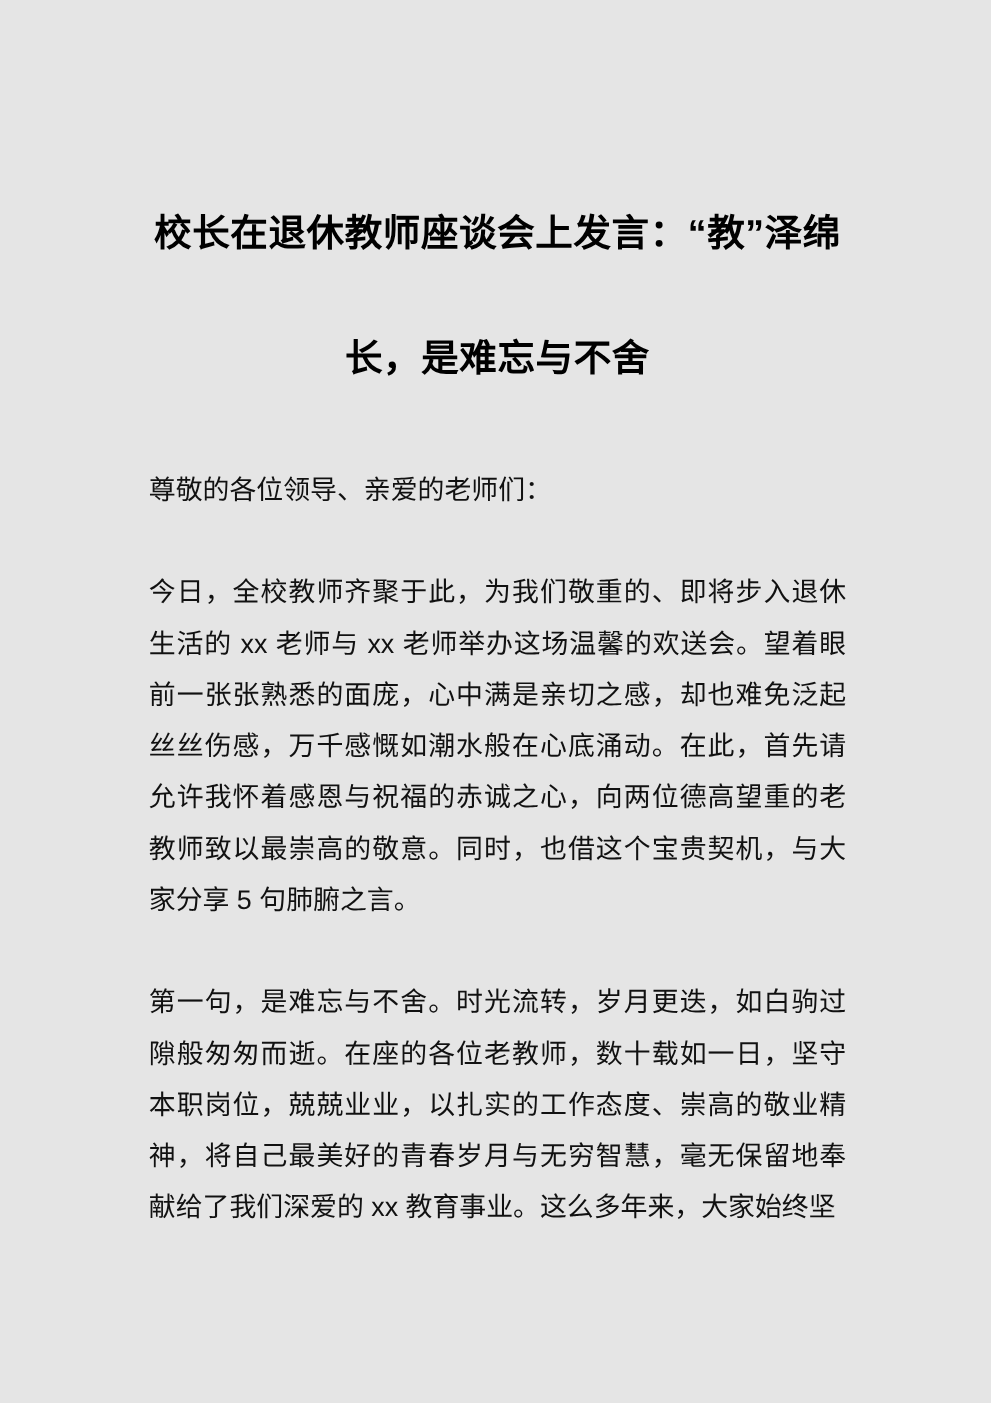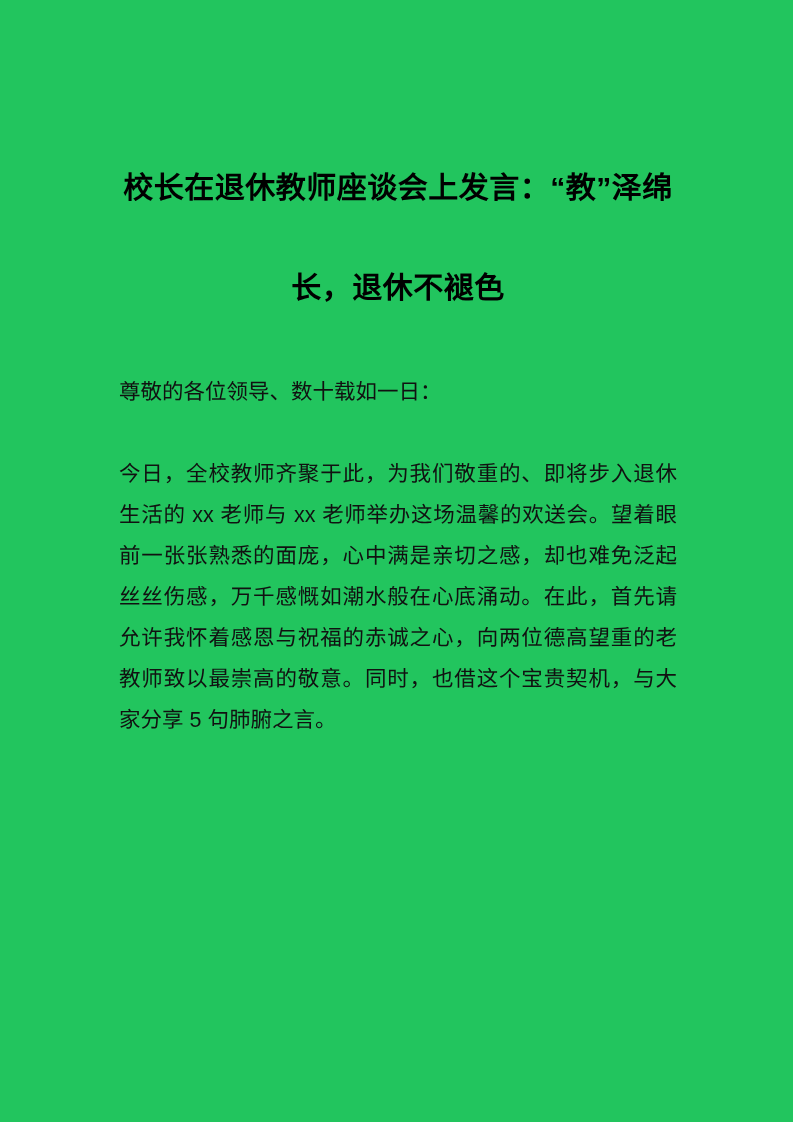--- a/index.html
+++ b/index.html
@@ -13,21 +13,21 @@
     overflow: hidden;
     font-family: "Liberation Sans", "DejaVu Sans", sans-serif;
     color: #000000;
     -webkit-font-smoothing: antialiased;
   }
 
   .page {
     position: relative;
     width: 793px;
     height: 1122px;
-    background: #22c55e;
+    background: #e5e5e5;
     box-sizing: border-box;
   }
 
   
   .doc-title {
     position: absolute;
     left: 119px;
     top: 118px;
     width: 558px;
     text-align: center;
@@ -64,21 +64,22 @@
     text-align: left;
   }
 </style>
 </head>
 <body>
 
 <div class="page">
 
   <h1 class="doc-title">
     <span>校长在退休教师座谈会上发言：“教”泽绵</span><br>
-    <span>长，退休不褪色</span>
+    <span>长，是难忘与不舍</span>
   </h1>
 
   <div class="doc-body">
-    <p class="para salutation">尊敬的各位领导、数十载如一日：</p>
+    <p class="para salutation">尊敬的各位领导、亲爱的老师们：</p>
     <p class="para">今日，全校教师齐聚于此，为我们敬重的、即将步入退休生活的 xx 老师与 xx 老师举办这场温馨的欢送会。望着眼前一张张熟悉的面庞，心中满是亲切之感，却也难免泛起丝丝伤感，万千感慨如潮水般在心底涌动。在此，首先请允许我怀着感恩与祝福的赤诚之心，向两位德高望重的老教师致以最崇高的敬意。同时，也借这个宝贵契机，与大家分享 5 句肺腑之言。</p>
+    <p class="para">第一句，是难忘与不舍。时光流转，岁月更迭，如白驹过隙般匆匆而逝。在座的各位老教师，数十载如一日，坚守本职岗位，兢兢业业，以扎实的工作态度、崇高的敬业精神，将自己最美好的青春岁月与无穷智慧，毫无保留地奉献给了我们深爱的 xx 教育事业。这么多年来，大家始终坚</p>
   </div>
 
 </div>
 
 </body></html>

